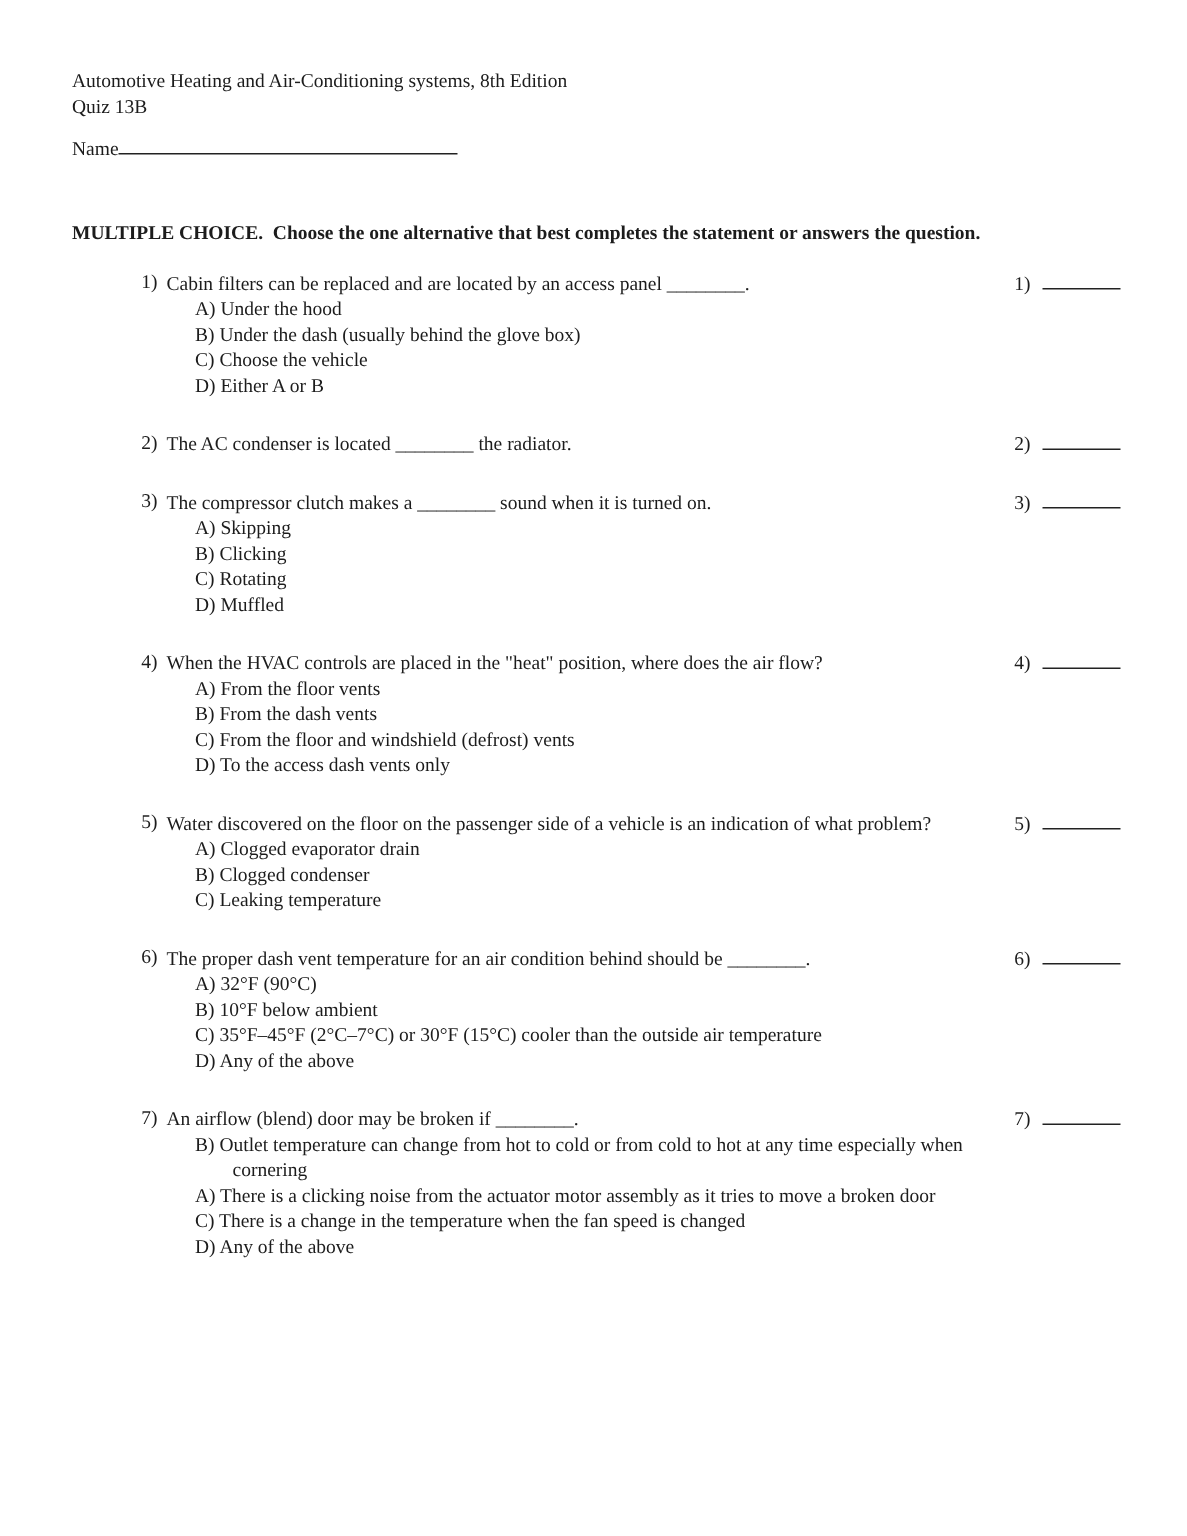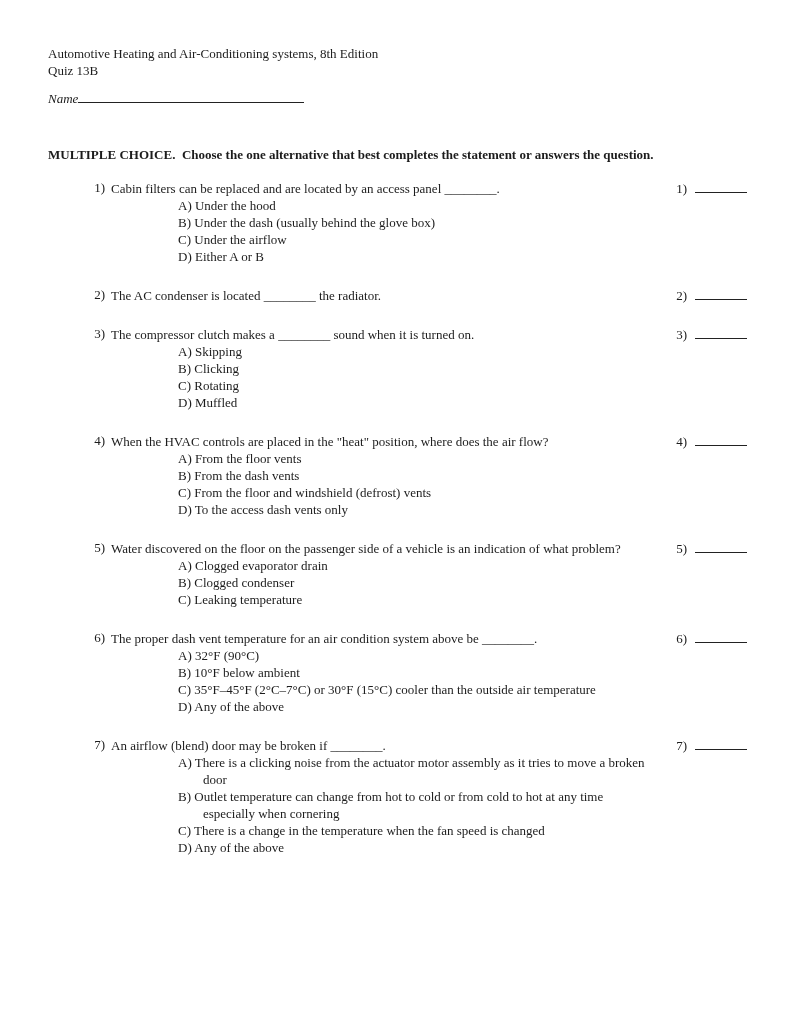--- a/index.html
+++ b/index.html
@@ -21,21 +21,20 @@
   }
   .content {
     padding: 45px 44px 0 48px;
   }
   .header-line {
     white-space: nowrap;
   }
   .name-row {
     margin-top: 10px;
     white-space: nowrap;
-    font-style: italic;
   }
   .name-blank {
     display: inline-block;
     width: 226px;
     height: 13px;
     border-bottom: 1.4px solid #222;
     vertical-align: baseline;
   }
   .instruction {
     margin-top: 39px;
@@ -79,21 +78,20 @@
     margin-left: 8px;
     vertical-align: baseline;
   }
   .options {
     margin-left: 19px;
     max-width: 520px;
   }
   .option {
     padding-left: 25px;
     text-indent: -25px;
-    margin-left: 48px;
   }
   .page-number {
     position: absolute;
     left: 0;
     right: 0;
     top: 950px;
     text-align: center;
   }
 </style>
 </head>
@@ -119,21 +117,21 @@
     <div class="q-body">
       <div class="q-first-row">
         <div class="q-text">Cabin filters can be replaced and are located by an access panel ________.</div>
         <div class="answer-slot">
           <span class="a-num">1)</span><span class="a-line"></span>
         </div>
       </div>
       <div class="options">
               <div class="option">A) Under the hood</div>
               <div class="option">B) Under the dash (usually behind the glove box)</div>
-              <div class="option">C) Under the airflow</div>
+              <div class="option">C) Choose the vehicle</div>
               <div class="option">D) Either A or B</div>
             </div>
     </div>
   </div>
 
   <div class="question">
     <div class="q-num">2)</div>
     <div class="q-body">
       <div class="q-first-row">
         <div class="q-text">The AC condenser is located ________ the radiator.</div>
@@ -194,21 +192,21 @@
               <div class="option">B) Clogged condenser</div>
               <div class="option">C) Leaking temperature</div>
             </div>
     </div>
   </div>
 
   <div class="question">
     <div class="q-num">6)</div>
     <div class="q-body">
       <div class="q-first-row">
-        <div class="q-text">The proper dash vent temperature for an air condition system above be ________.</div>
+        <div class="q-text">The proper dash vent temperature for an air condition behind should be ________.</div>
         <div class="answer-slot">
           <span class="a-num">6)</span><span class="a-line"></span>
         </div>
       </div>
       <div class="options">
               <div class="option">A) 32°F (90°C)</div>
               <div class="option">B) 10°F below ambient</div>
               <div class="option">C) 35°F–45°F (2°C–7°C) or 30°F (15°C) cooler than the outside air temperature</div>
               <div class="option">D) Any of the above</div>
             </div>
@@ -218,22 +216,22 @@
   <div class="question">
     <div class="q-num">7)</div>
     <div class="q-body">
       <div class="q-first-row">
         <div class="q-text">An airflow (blend) door may be broken if ________.</div>
         <div class="answer-slot">
           <span class="a-num">7)</span><span class="a-line"></span>
         </div>
       </div>
       <div class="options">
+              <div class="option">B) Outlet temperature can change from hot to cold or from cold to hot at any time especially when cornering</div>
               <div class="option">A) There is a clicking noise from the actuator motor assembly as it tries to move a broken door</div>
-              <div class="option">B) Outlet temperature can change from hot to cold or from cold to hot at any time especially when cornering</div>
               <div class="option">C) There is a change in the temperature when the fan speed is changed</div>
               <div class="option">D) Any of the above</div>
             </div>
     </div>
   </div>
 </div>
 
   </div>
 
   <div class="page-number">1</div>

